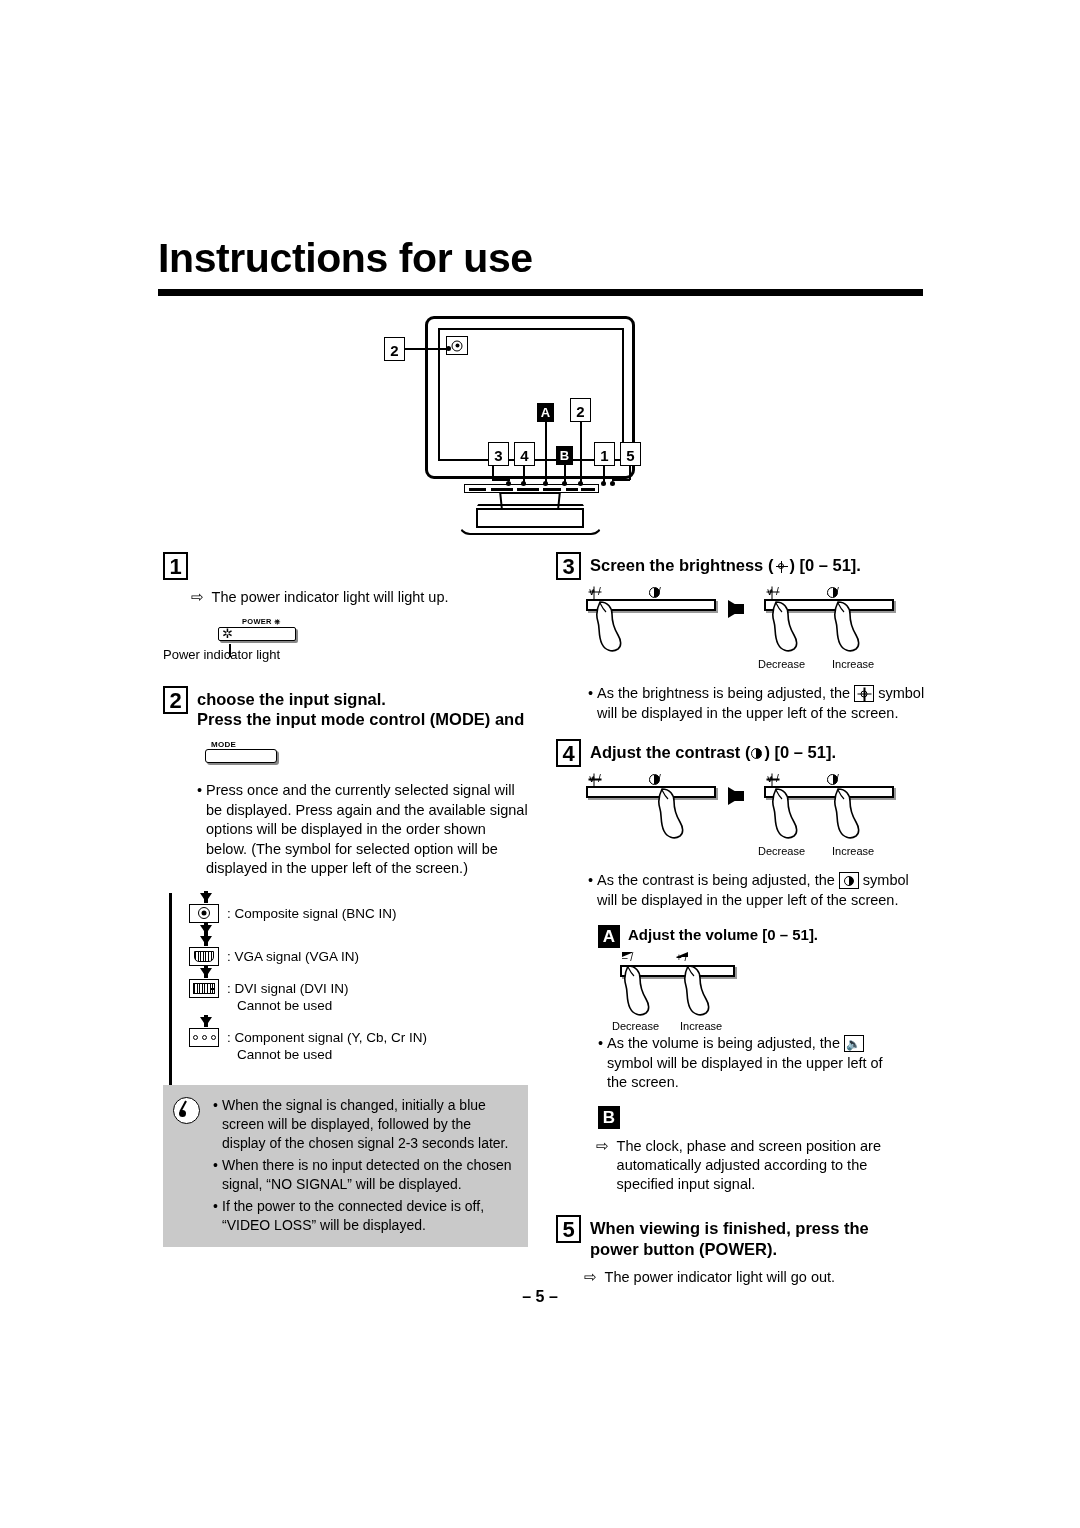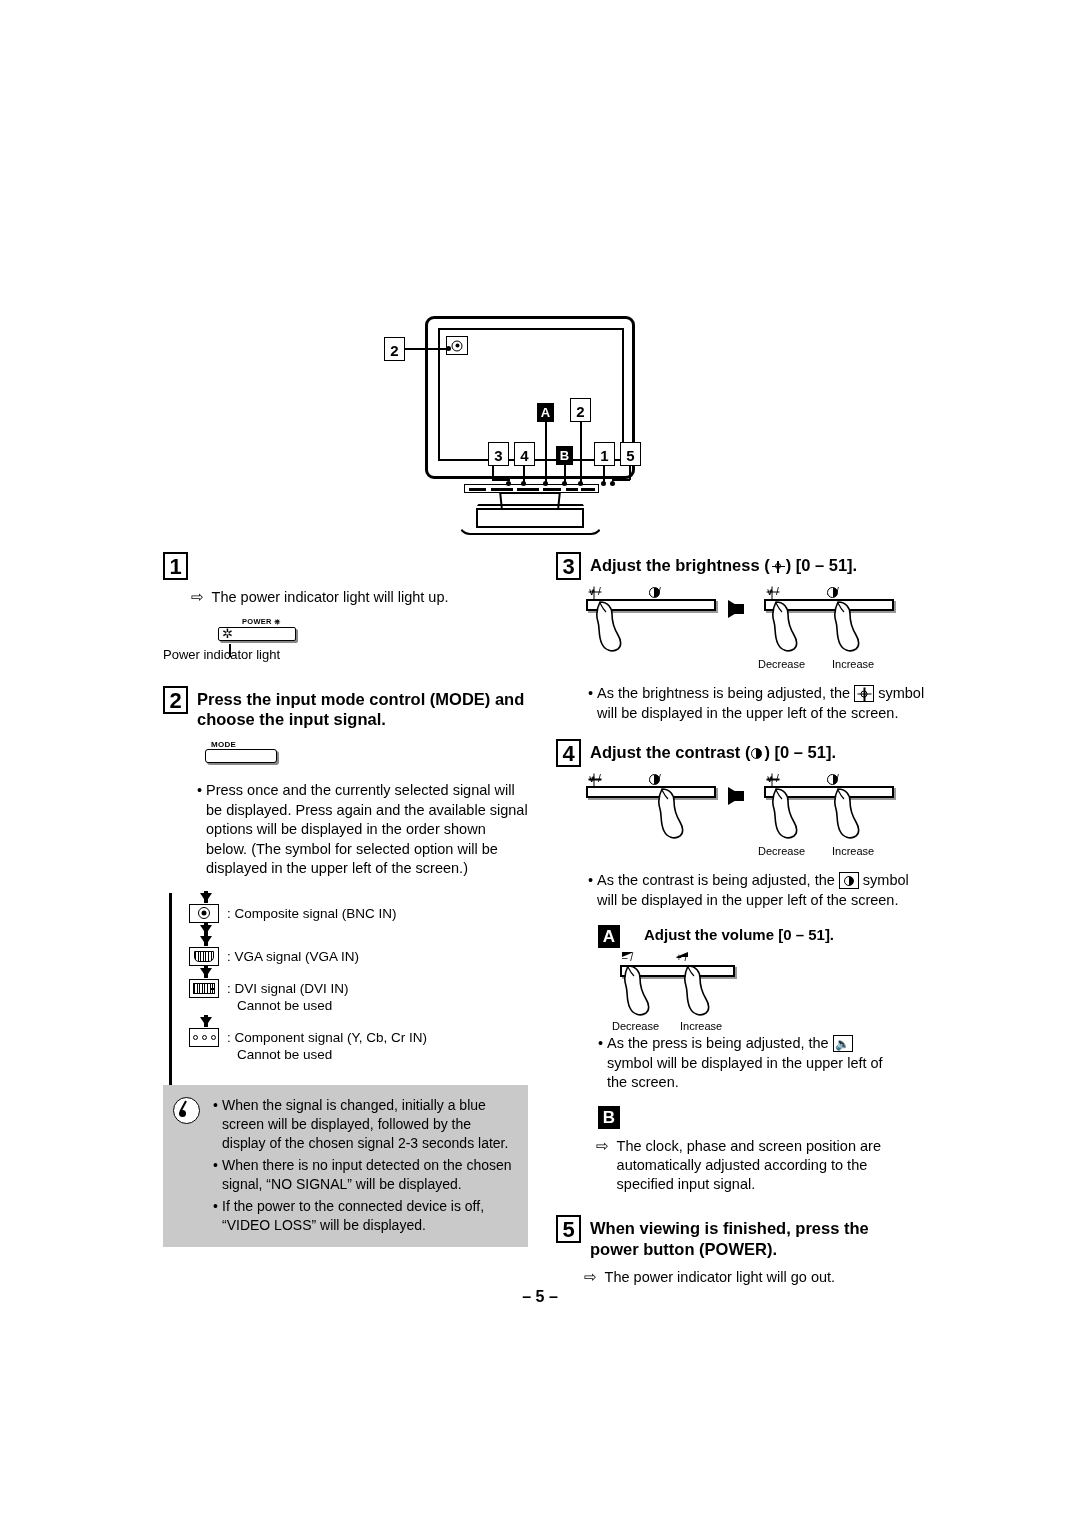--- a/index.html
+++ b/index.html
@@ -54,21 +54,21 @@
 
   .step{position:relative;margin-bottom:4px;}
   .step-hd{display:flex;align-items:flex-start;}
   .stepnum{flex:0 0 auto;width:25px;height:28px;border:2px solid #000;
            font-size:22px;font-weight:bold;text-align:center;line-height:26px;
            box-sizing:border-box;margin-right:9px;}
   .stepltr{flex:0 0 auto;width:22px;height:23px;background:#000;color:#fff;
            font-size:17px;font-weight:bold;text-align:center;line-height:23px;
            box-sizing:border-box;margin-right:8px;margin-top:1px;}
   .step-title{font-size:16.5px;font-weight:bold;line-height:1.25;padding-top:3px;}
-  .step-title.sm{font-size:15px;padding-top:2px;margin-left:16px;}
+  .step-title.sm{font-size:15px;padding-top:2px;}
 
   .arrowline{display:flex;align-items:flex-start;margin:8px 0 0 28px;font-size:14.5px;line-height:1.3;}
   .arrowline .ag{flex:0 0 auto;margin-right:8px;font-size:15px;line-height:1.2;}
   .bullet{display:flex;align-items:flex-start;font-size:14.5px;line-height:1.35;margin-top:6px;}
   .bullet .bd{flex:0 0 auto;width:13px;text-align:center;}
   .bullet .bt{flex:1;}
 
   
   .symbox{display:inline-block;border:1.4px solid #000;width:20px;height:17px;
           vertical-align:-4px;position:relative;box-sizing:border-box;background:#fff;}
@@ -182,20 +182,24 @@
   .autopress{position:relative;height:72px;margin-left:4px;}
 
   #pagenum{position:absolute;left:0;top:1288px;width:1080px;text-align:center;
         font-size:16px;font-weight:bold;}
 </style>
 </head>
 <body>
 
 <div class="page">
 
+  <div id="title-wrap">
+    <div id="page-title">Instructions for use</div>
+    <div id="title-rule"></div>
+  </div>
 
   <div id="monitor">
     <div class="mon-body"></div>
     <div class="mon-screen"></div>
     <div class="mon-cam">
         <i>
           <b></b>
         </i>
       </div>
 
@@ -262,22 +266,22 @@
         <div class="led">✲</div>
         <div class="tick"></div>
       </div>
       <div class="pwr-label">Power indicator light</div>
     </div>
 
     <div class="step" style="margin-top:24px">
       <div class="step-hd">
         <div class="stepnum">2</div>
         <div class="step-title">
+          <div>choose the input signal.</div>
           <div>Press the input mode control (MODE) and</div>
-          <div>choose the input signal.</div>
         </div>
       </div>
       <div class="modebtn">
         <div class="cap">MODE</div>
         <div class="bar"></div>
       </div>
       <div class="bullet" style="margin-left:30px;margin-top:18px">
         <div class="bd">•</div>
         <div class="bt">Press once and the currently selected signal will be displayed. Press again and the available signal options will be displayed in the order shown below. (The symbol for selected option will be displayed in the upper left of the screen.)</div>
       </div>
@@ -350,21 +354,21 @@
       </div>
     </div>
   </div>
 
   <div id="col-right">
 
     <div class="step">
       <div class="step-hd">
         <div class="stepnum">3</div>
         <div class="step-title">
-          <span>Adjust the brightness (</span><span class="glyph-sun"><span class="sun"></span></span><span>) [0 – 51].</span>
+          <span>Screen the brightness (</span><span class="glyph-sun"><span class="sun"></span></span><span>) [0 – 51].</span>
         </div>
       </div>
 
       <div class="sliderset">
 
         <div class="sl" style="left:30px;top:0">
           <div class="lbls">
             <span style="left:2px">
                 <span>∨ /</span> 
                 <span class="glyph-sun" style="width:9px;height:9px">
@@ -527,21 +531,21 @@
                 <path d="M6 3 C8 7 10 10 12 12" fill="none" stroke="#000" stroke-width="1.2"></path>
               </svg>
           </div>
           <div class="captions" style="left:-8px;top:68px">Decrease</div>
           <div class="captions" style="left:60px;top:68px">Increase</div>
         </div>
       </div>
 
       <div class="bullet" style="margin-left:-4px;margin-top:2px;width:300px">
         <div class="bd">•</div>
-        <div class="bt"><span>As the press is being adjusted, the</span>
+        <div class="bt"><span>As the volume is being adjusted, the</span>
           <span class="symbox"><span class="spk">🔈</span></span>
           <span>symbol will be displayed in the upper left of the screen.</span></div>
       </div>
     </div>
 
     <div class="step" style="margin-top:12px;margin-left:42px">
       <div class="step-hd">
         <div class="stepltr">B</div>
       </div>
 

